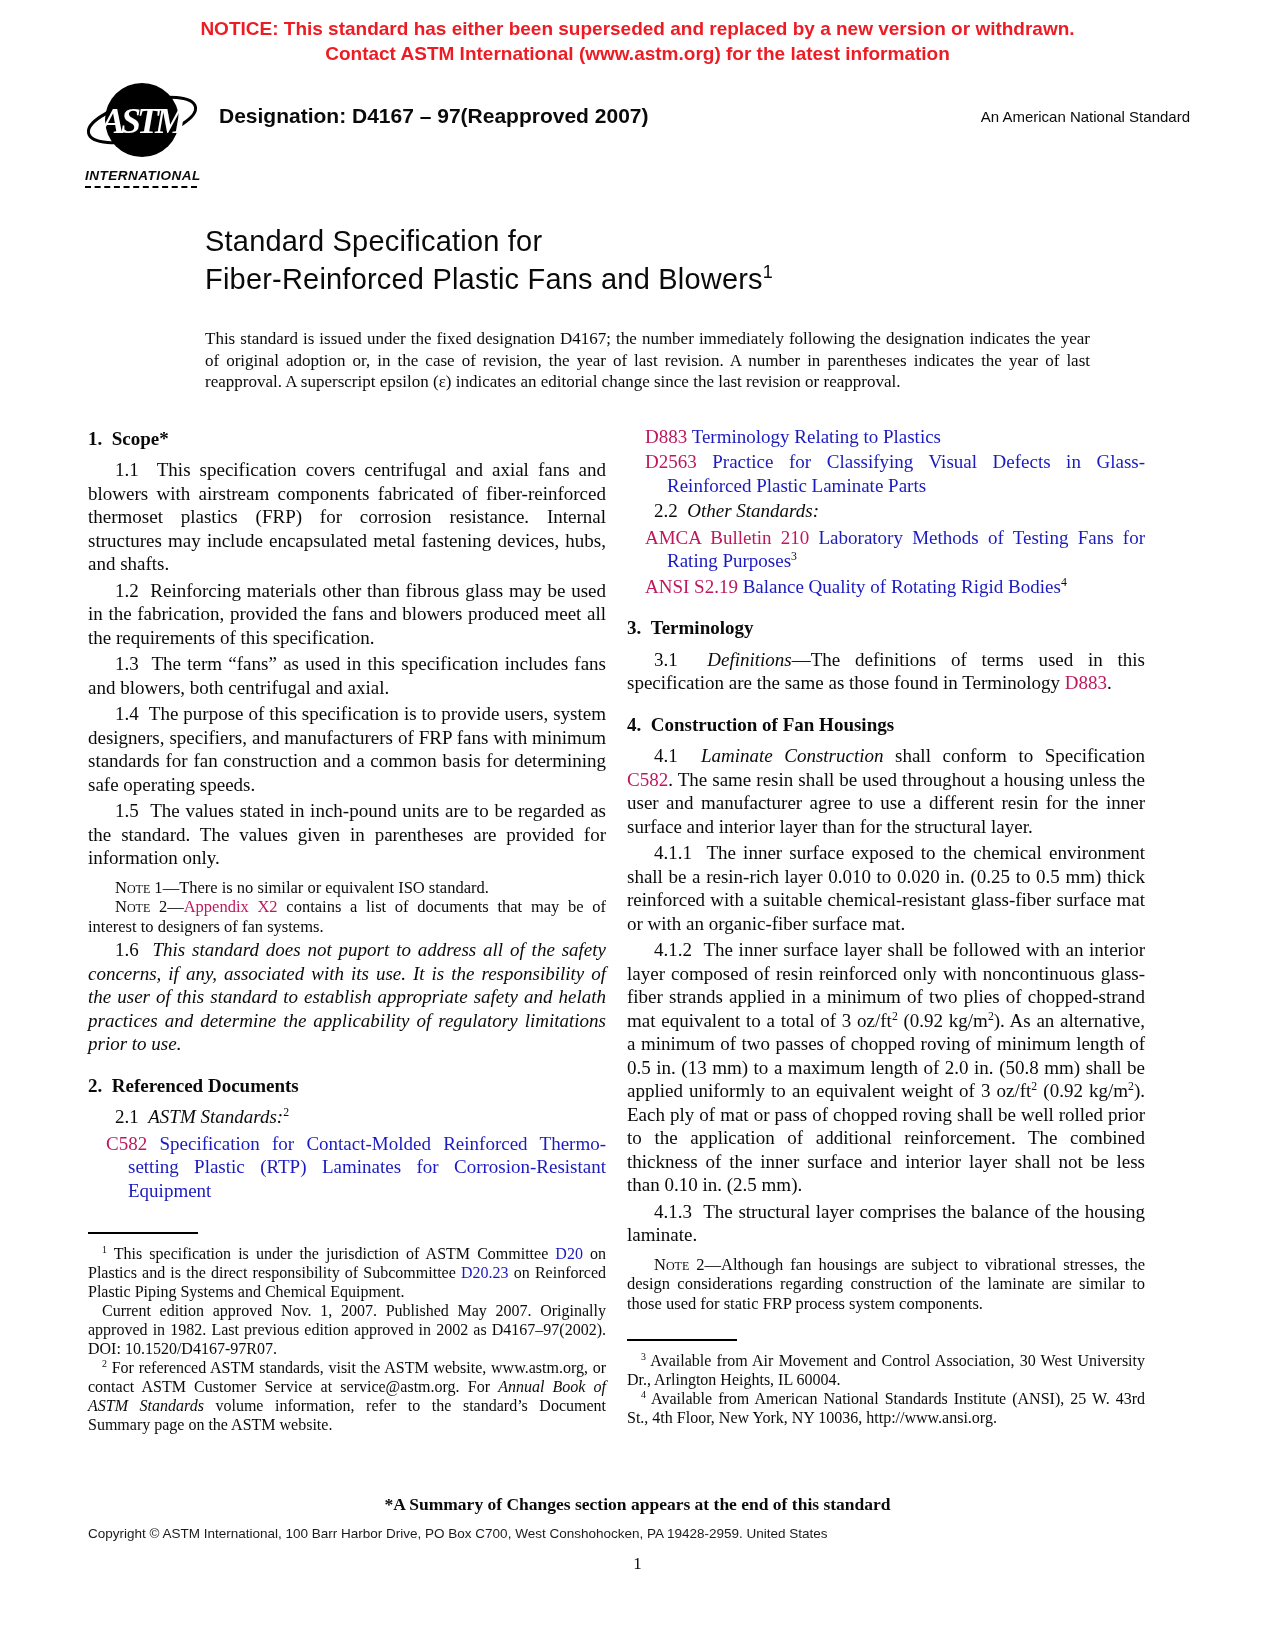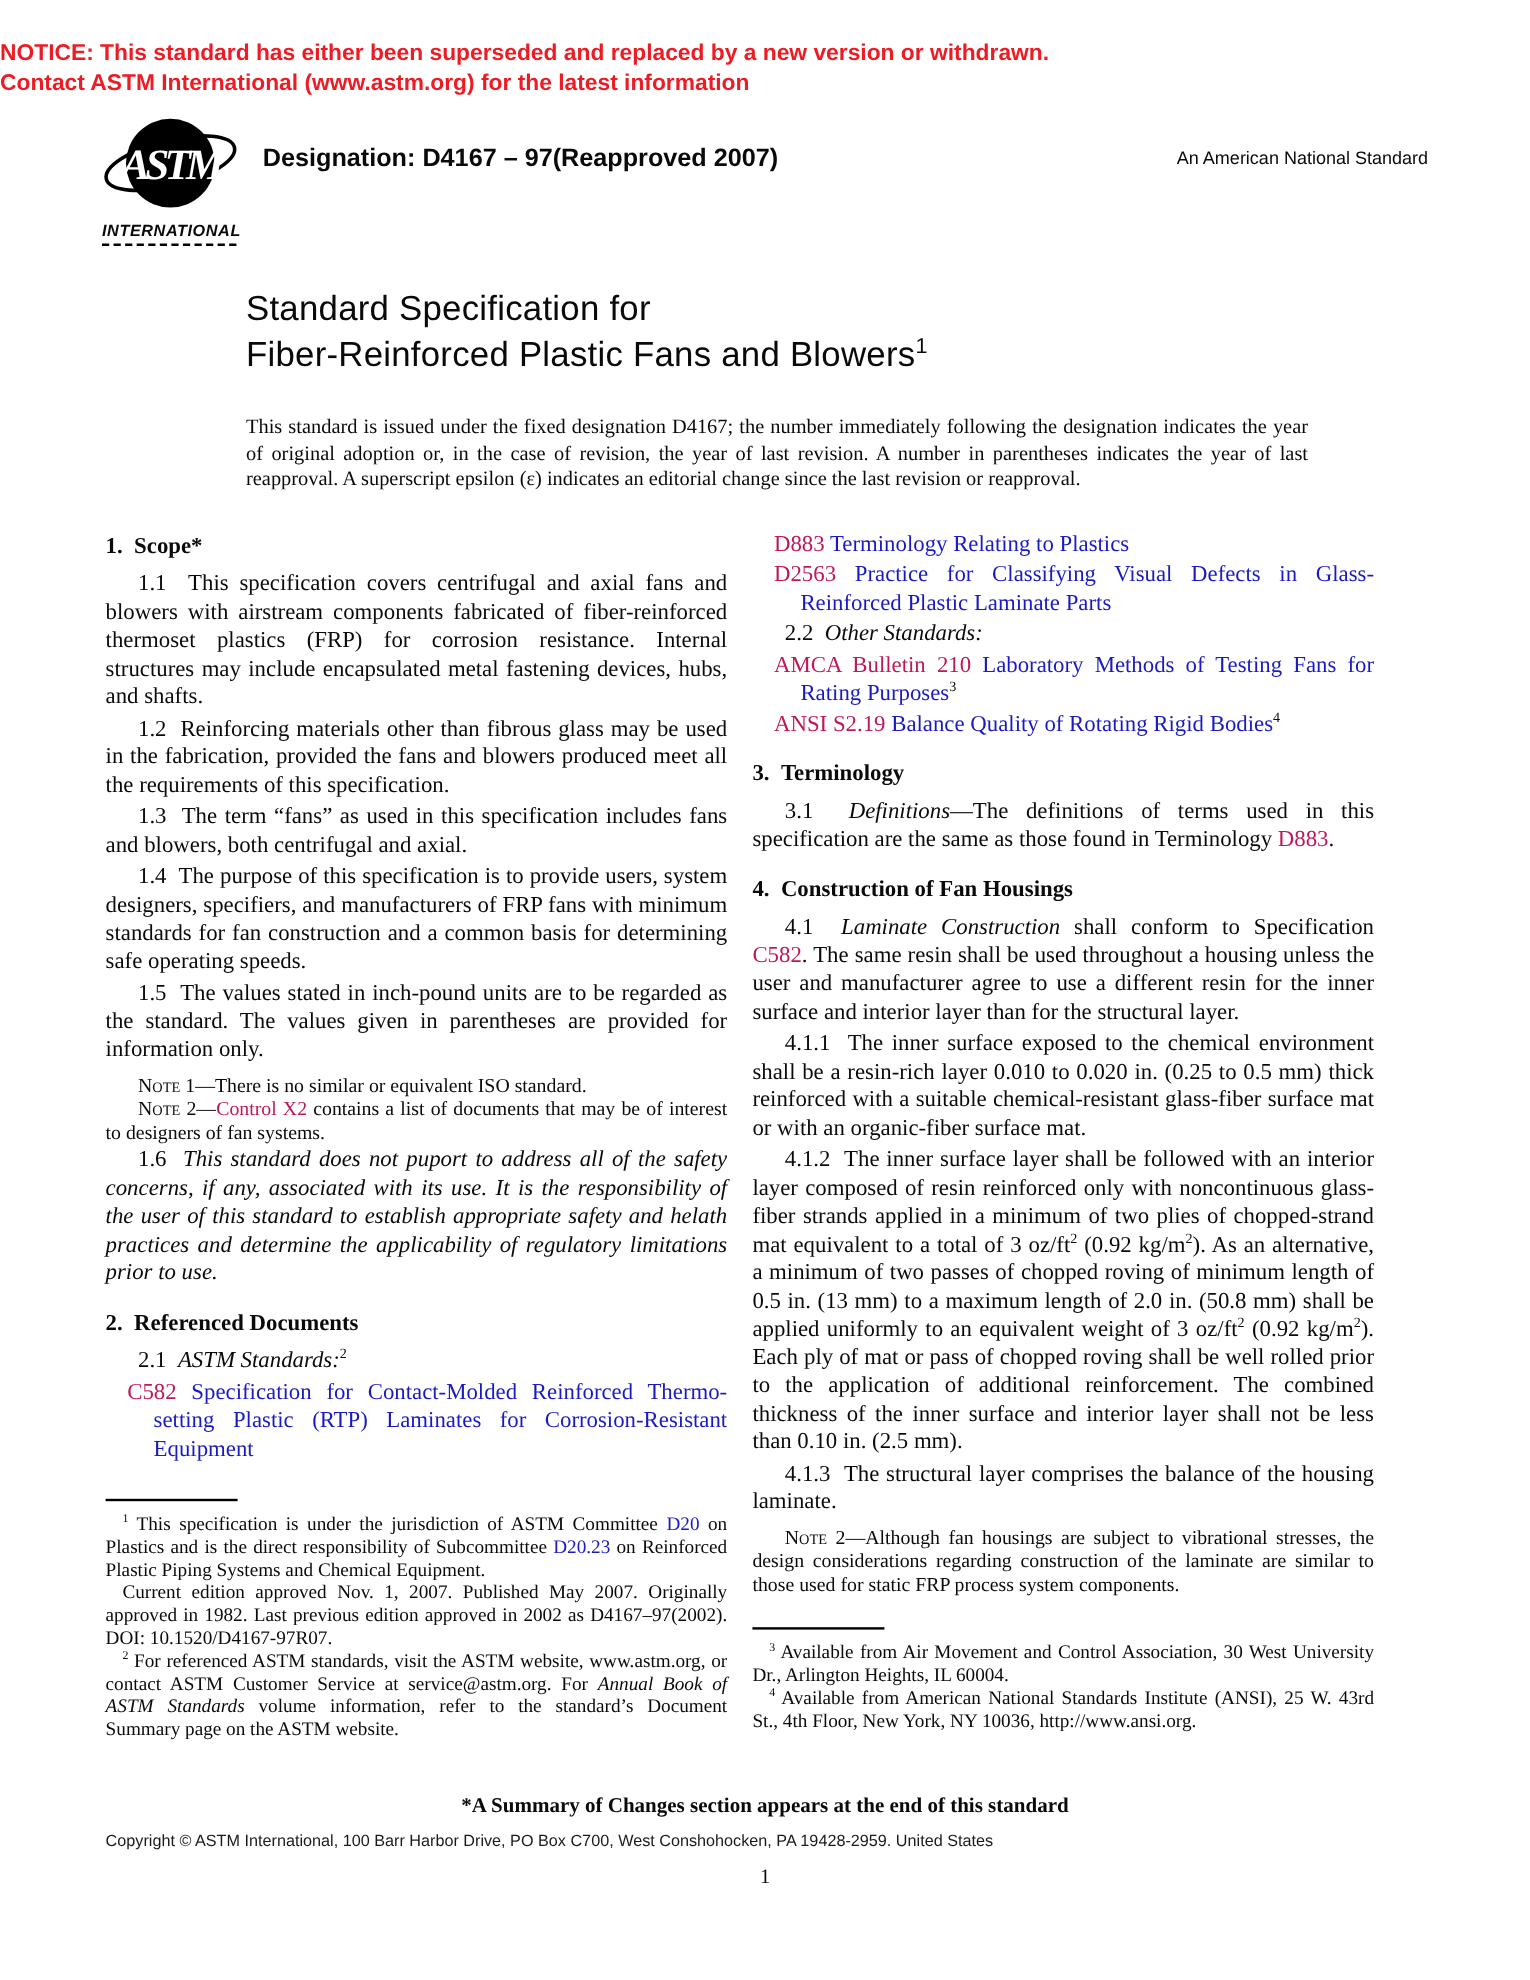--- a/index.html
+++ b/index.html
@@ -1,19 +1,19 @@
 <!DOCTYPE html>
 <html><head>
 <meta charset="utf-8">
 <style>
   html,body{margin:0;padding:0;background:#888;}
   .page{position:relative;width:1275px;height:1650px;margin:0 auto;background:#ffffff;
         font-family:"Liberation Serif",serif;color:#0a0a0a;overflow:hidden;}
   
-  .notice{padding-top:32px;font-family:"Liberation Sans",sans-serif;
+  .notice{padding-top:16px;text-align:center;font-family:"Liberation Sans",sans-serif;
           font-weight:bold;font-size:19px;line-height:25px;color:#ed1c24;}
   
   .header{display:flex;align-items:flex-start;margin:10px 85px 0 85px;}
   .logo-wrap{width:120px;flex:0 0 auto;}
   .logo-intl{font-family:"Liberation Sans",sans-serif;font-weight:bold;font-style:italic;
              font-size:13.5px;letter-spacing:.5px;text-align:left;width:112px;
              border-bottom:2px dashed #000;padding-bottom:3px;margin-top:-4px;}
   .designation{font-family:"Liberation Sans",sans-serif;font-weight:bold;font-size:21px;
                margin:28px 0 0 14px;}
   .ans{margin-left:auto;margin-top:32px;font-family:"Liberation Sans",sans-serif;font-size:15px;}
@@ -79,21 +79,21 @@
   <div class="columns">
 
     <div class="col">
       <div class="h">1.&nbsp;&nbsp;Scope*</div>
       <p class="para">1.1&nbsp;&nbsp;This specification covers centrifugal and axial fans and blowers with airstream components fabricated of fiber-reinforced thermoset plastics (FRP) for corrosion resistance. Internal structures may include encapsulated metal fastening devices, hubs, and shafts.</p>
       <p class="para">1.2&nbsp;&nbsp;Reinforcing materials other than fibrous glass may be used in the fabrication, provided the fans and blowers produced meet all the requirements of this specification.</p>
       <p class="para">1.3&nbsp;&nbsp;The term “fans” as used in this specification includes fans and blowers, both centrifugal and axial.</p>
       <p class="para">1.4&nbsp;&nbsp;The purpose of this specification is to provide users, system designers, specifiers, and manufacturers of FRP fans with minimum standards for fan construction and a common basis for determining safe operating speeds.</p>
       <p class="para">1.5&nbsp;&nbsp;The values stated in inch-pound units are to be regarded as the standard. The values given in parentheses are provided for information only.</p>
       <p class="note" style="margin-bottom:0;"><span class="s-sc">Note 1</span><span>—There is no similar or equivalent ISO standard.</span></p>
-      <p class="note" style="margin-top:0;"><span class="s-sc">Note 2</span><span>—</span><span class="s-red">Control X2</span><span> contains a list of documents that may be of interest to designers of fan systems.</span></p>
+      <p class="note" style="margin-top:0;"><span class="s-sc">Note 2</span><span>—</span><span class="s-red">Appendix X2</span><span> contains a list of documents that may be of interest to designers of fan systems.</span></p>
       <p class="para"><span>1.6&nbsp;&nbsp;</span><span class="s-i">This standard does not puport to address all of the safety concerns, if any, associated with its use. It is the responsibility of the user of this standard to establish appropriate safety and helath practices and determine the applicability of regulatory limitations prior to use.</span></p>
       <div class="h">2.&nbsp;&nbsp;Referenced Documents</div>
       <p class="para"><span>2.1&nbsp;&nbsp;</span><span class="s-i">ASTM Standards:</span><span class="s-sup">2</span></p>
       <p class="ref"><span class="s-red">C582</span><span> </span><span class="s-blue">Specification for Contact-Molded Reinforced Thermo-setting Plastic (RTP) Laminates for Corrosion-Resistant Equipment</span></p>
 
       <div class="fnblock">
         <div class="fnrule"></div>
         <p class="fn"><span class="s-sup">1</span><span> This specification is under the jurisdiction of ASTM Committee </span><span class="s-blue">D20</span><span> on Plastics and is the direct responsibility of Subcommittee </span><span class="s-blue">D20.23</span><span> on Reinforced Plastic Piping Systems and Chemical Equipment.</span></p>
         <p class="fn">Current edition approved Nov. 1, 2007. Published May 2007. Originally approved in 1982. Last previous edition approved in 2002 as D4167–97(2002). DOI: 10.1520/D4167-97R07.</p>
         <p class="fn"><span class="s-sup">2</span><span> For referenced ASTM standards, visit the ASTM website, www.astm.org, or contact ASTM Customer Service at service@astm.org. For </span><span class="s-i">Annual Book of ASTM Standards</span><span> volume information, refer to the standard’s Document Summary page on the ASTM website.</span></p>

